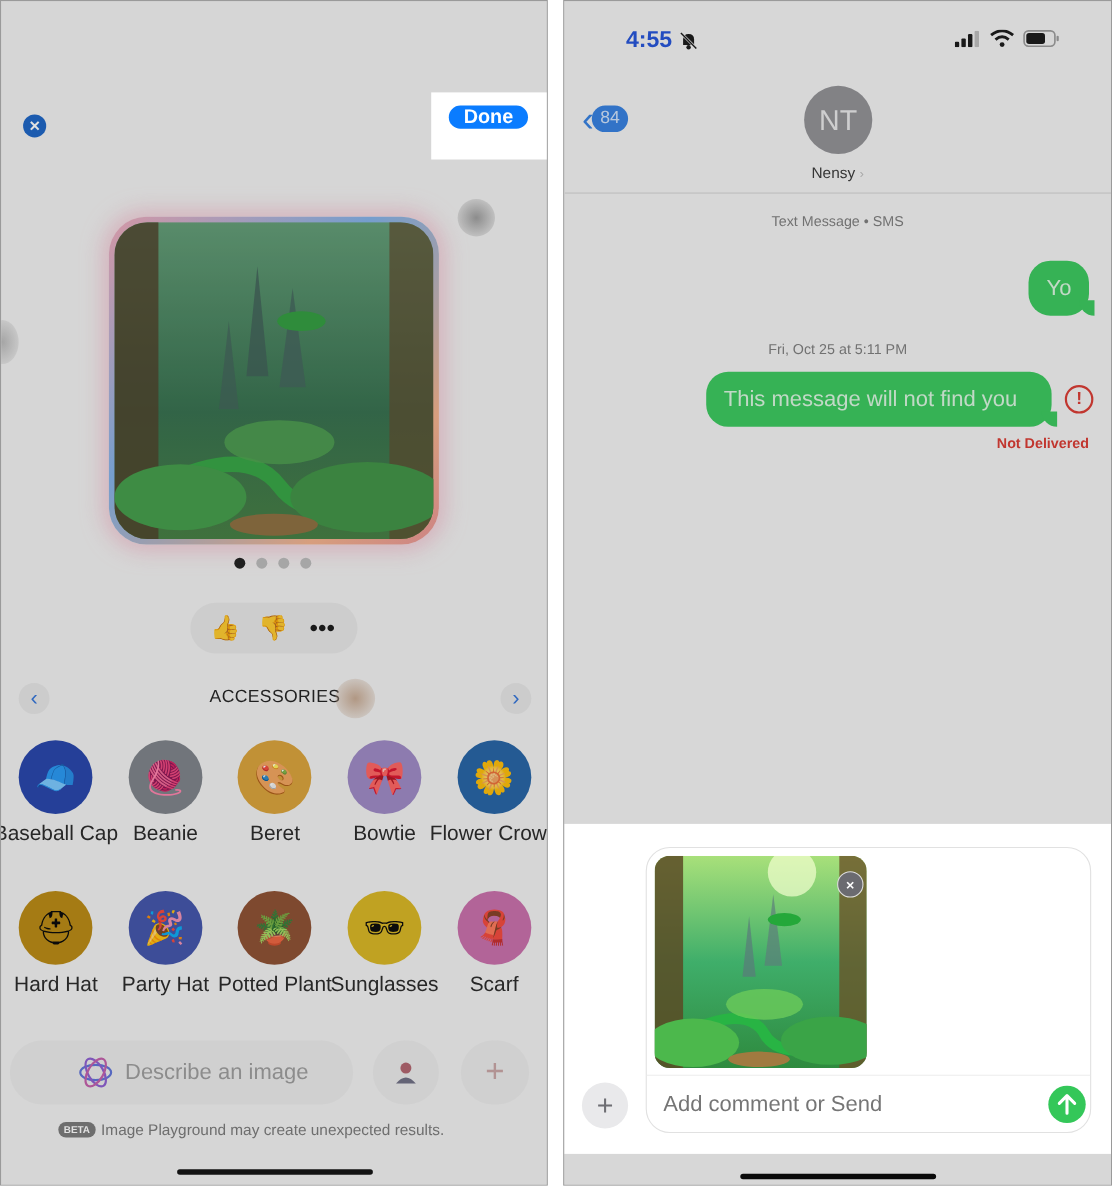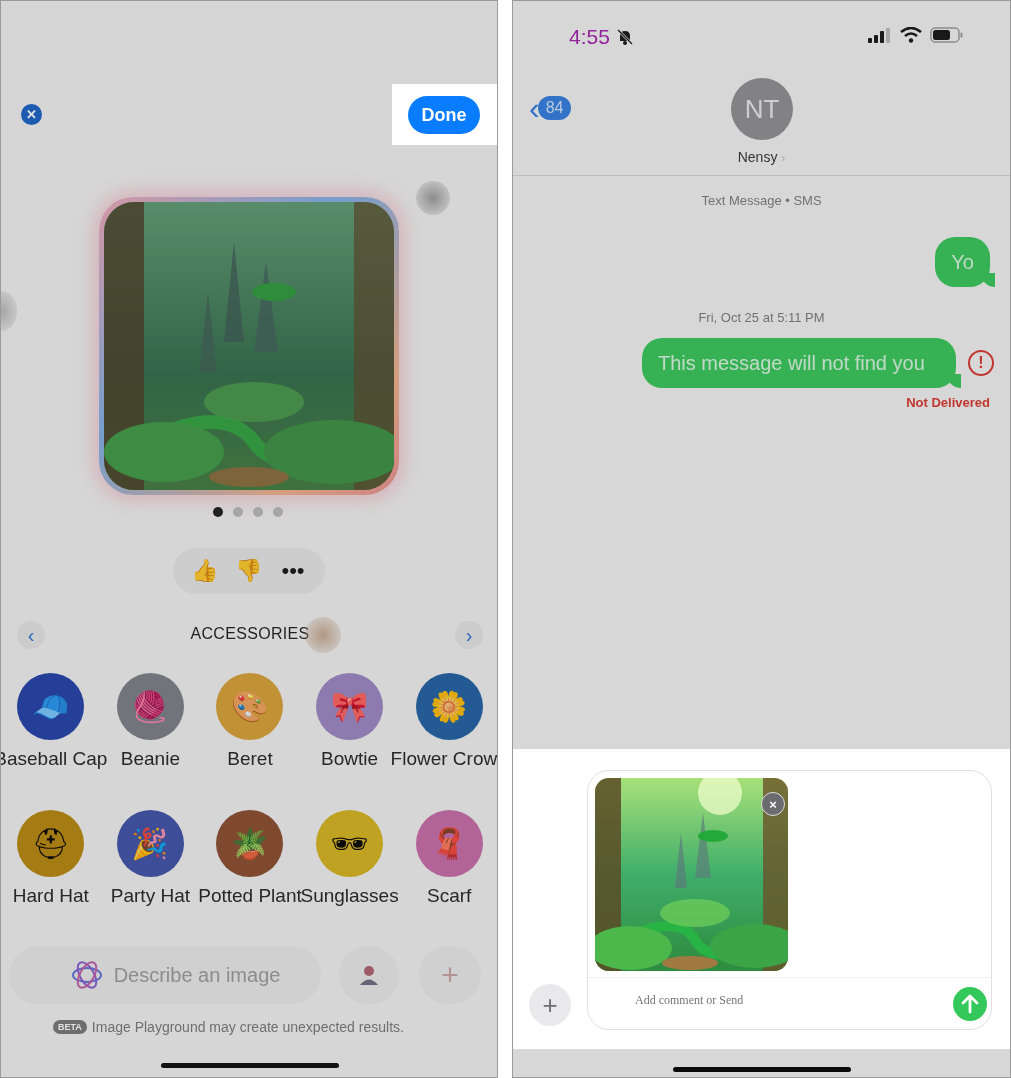--- a/index.html
+++ b/index.html
@@ -6,21 +6,21 @@
   body { width: 1011px; height: 1078px; background: #ffffff; position: relative; overflow: hidden; font-family: "Liberation Sans", sans-serif; }
   .panel { position: absolute; top: 0; height: 1078px; overflow: hidden; background: #f2f2f2; }
   #left { left: 0; width: 498px; border: 1px solid #9a9a9a; }
   #right { left: 512px; width: 499px; border: 1px solid #9a9a9a; background: #f4f4f4; }
   .dim { position: absolute; inset: 0; background: rgba(70,70,70,0.16); pointer-events: none; z-index: 5; }
   .abs { position: absolute; }
 
   
   .close-x { left: 20px; top: 103px; width: 21px; height: 21px; border-radius: 50%; background: #1560c4; color: #fff; font-size: 13px; font-weight: bold; display:flex; align-items:center; justify-content:center; }
   .done-hl { left: 391px; top: 83px; width: 106px; height: 61px; background: #ffffff; z-index: 10; }
-  .done-btn { position:absolute; left: 16px; top: 12px; width: 72px; height: 38px; border-radius: 19px; background: #0a7cff; color: #fff; font-size: 18px; font-weight: bold; display:flex; align-items:center; justify-content:center; border: none; }
+  .done-btn { position:absolute; left: 16px; top: 12px; width: 72px; height: 21px; border-radius: 19px; background: #0a7cff; color: #fff; font-size: 18px; font-weight: bold; display:flex; align-items:center; justify-content:center; border: none; }
   .blur-dot { left: 415px; top: 180px; width: 34px; height: 34px; border-radius: 50%; background: radial-gradient(#9a9a9a, rgba(160,160,160,0)); }
   .left-blur { left: -14px; top: 290px; width: 30px; height: 40px; border-radius: 50%; background: radial-gradient(#b8b8b8, rgba(200,200,200,0)); }
   .preview-wrap { left: 98px; top: 196px; width: 300px; height: 298px; border-radius: 34px; padding: 5px; background: linear-gradient(135deg, #f0a8b8, #7fb0e8 40%, #f3b089 80%, #e89090); box-shadow: 0 0 18px 6px rgba(240,170,190,0.55); }
   .preview-img { width: 100%; height: 100%; border-radius: 30px; }
   .page-dots { left: 212px; top: 506px; display:flex; gap: 10px; }
   .page-dots span { width: 10px; height: 10px; border-radius: 50%; background: #b9b9b9; display:block; }
   .page-dots span.active { background: #1a1a1a; }
   .feedback { left: 172px; top: 547px; width: 152px; height: 46px; border-radius: 23px; background: #e8e8e8; display:flex; align-items:center; justify-content:space-around; padding: 0 10px; }
   .feedback .fb { font-size: 22px; color: #111; width: 36px; text-align:center; }
   .cat-nav { left: 14px; top: 620px; width: 470px; height: 28px; }
@@ -34,41 +34,41 @@
   .prompt-bar { left: 8px; top: 945px; width: 312px; height: 58px; border-radius: 29px; background: #ebebeb; display:flex; align-items:center; padding-left: 20px; justify-content: center; }
   .prompt-bar .spark { width: 34px; height: 34px; margin-right: 10px; }
   .prompt-bar .ph { font-size: 20px; color: #9a9a9a; }
   .person-btn { left: 338px; top: 945px; width: 60px; height: 58px; border-radius: 29px; background: #ebebeb; display:flex; align-items:center; justify-content:center; }
   .plus-btn { left: 418px; top: 945px; width: 62px; height: 58px; border-radius: 29px; background: #ebebeb; display:flex; align-items:center; justify-content:center; color: #c8a3a3; font-size: 30px; }
   .beta-line { left: 52px; top: 1018px; font-size: 14px; color: #777; display:flex; align-items:center; gap: 5px; white-space: nowrap; }
   .beta-badge { background: #777; color: #fff; font-size: 9px; font-weight: bold; border-radius: 7px; padding: 2px 5px; }
   .home-ind { width: 178px; height: 5px; border-radius: 3px; background: #0a0a0a; }
 
   
-  .status-time { left: 56px; top: 24px; font-size: 21px; font-weight: normal; color: #a21caf; display:flex; align-items:center; gap: 6px; }
+  .status-time { left: 56px; top: 24px; font-size: 21px; font-weight: bold; color: #1d4ed8; display:flex; align-items:center; gap: 6px; }
   .status-icons { left: 355px; top: 26px; display:flex; align-items:center; gap: 8px; }
   .back { left: 16px; top: 91px; display:flex; align-items:center; }
   .back .chev { color: #2f7de0; font-size: 32px; font-weight: 300; line-height: 1; margin-right: -2px; }
   .back .badge { background: #2f7de0; color: #cfe2fb; font-size: 16px; border-radius: 12px; padding: 3px 8px; }
   .avatar { left: 218px; top: 77px; width: 62px; height: 62px; border-radius: 50%; background: #8e8e92; color: #e9e9ea; font-size: 26px; display:flex; align-items:center; justify-content:center; }
   .contact-name { left: 0; right: 0; top: 148px; text-align:center; font-size: 14px; color: #333; }
   .hdr-line { left: 0; right: 0; top: 174px; height: 1px; background: #d4d4d4; }
   .meta { left: 0; right: 0; text-align:center; font-size: 13px; color: #7a7a7a; line-height: 16px; }
   .bubble { background: #34c759; color: #d9f6df; border-radius: 20px; font-size: 20px; padding: 12px 16px; display:flex; align-items:center; }
   .bubble-yo { right: 20px; top: 236px; height: 50px; }
   .bubble-msg { left: 129px; top: 337px; width: 314px; height: 50px; white-space: nowrap; }
   .tail { position:absolute; width: 14px; height: 14px; background: #34c759; border-bottom-left-radius: 14px; }
   .err-icon { left: 455px; top: 349px; width: 26px; height: 26px; border-radius: 50%; border: 2px solid #d9342b; color: #d9342b; font-size: 16px; font-weight: bold; display:flex; align-items:center; justify-content:center; }
   .not-delivered { right: 20px; top: 394px; font-size: 13px; font-weight: bold; color: #d9342b; }
   .compose { left: 0; top: 748px; width: 499px; height: 300px; background: #ffffff; z-index: 10; }
   .compose-box { position:absolute; left: 74px; top: 21px; width: 405px; height: 260px; border: 1.5px solid #e1e1e1; border-radius: 22px; }
   .compose-img { position:absolute; left: 7px; top: 7px; width: 193px; height: 193px; border-radius: 14px; overflow: hidden; }
   .remove-img { position:absolute; left: 166px; top: 14px; width: 24px; height: 24px; border-radius: 50%; background: #6b6b70; border: 1.5px solid #ddd; color: #fff; font-size: 13px; font-weight: bold; display:flex; align-items:center; justify-content:center; }
   .compose-divider { position:absolute; left: 0; right: 0; top: 206px; height: 1px; background: #eeeeee; }
-  .compose-input { position:absolute; left: 15px; top: 222px; font-size: 12px; color: #b5b5b5; border: none; background: transparent; width: 330px; font-family: Liberation Serif, serif; outline: none; margin-left: 32px; }
+  .compose-input { position:absolute; left: 15px; top: 222px; font-size: 20px; color: #b5b5b5; border: none; background: transparent; width: 330px; font-family: Liberation Sans, sans-serif; outline: none; }
   .send-btn { position:absolute; right: 4px; top: 216px; width: 34px; height: 34px; border-radius: 50%; background: #34c759; display:flex; align-items:center; justify-content:center; }
   .attach-btn { position:absolute; left: 16px; top: 235px; width: 42px; height: 42px; border-radius: 50%; background: #e9e9eb; color: #6e6e73; font-size: 26px; display:flex; align-items:center; justify-content:center; }
 </style>
 </head>
 <body>
 
 <div class="panel" id="left">
   <div class="abs close-x">
       <span>✕</span>
     </div>

